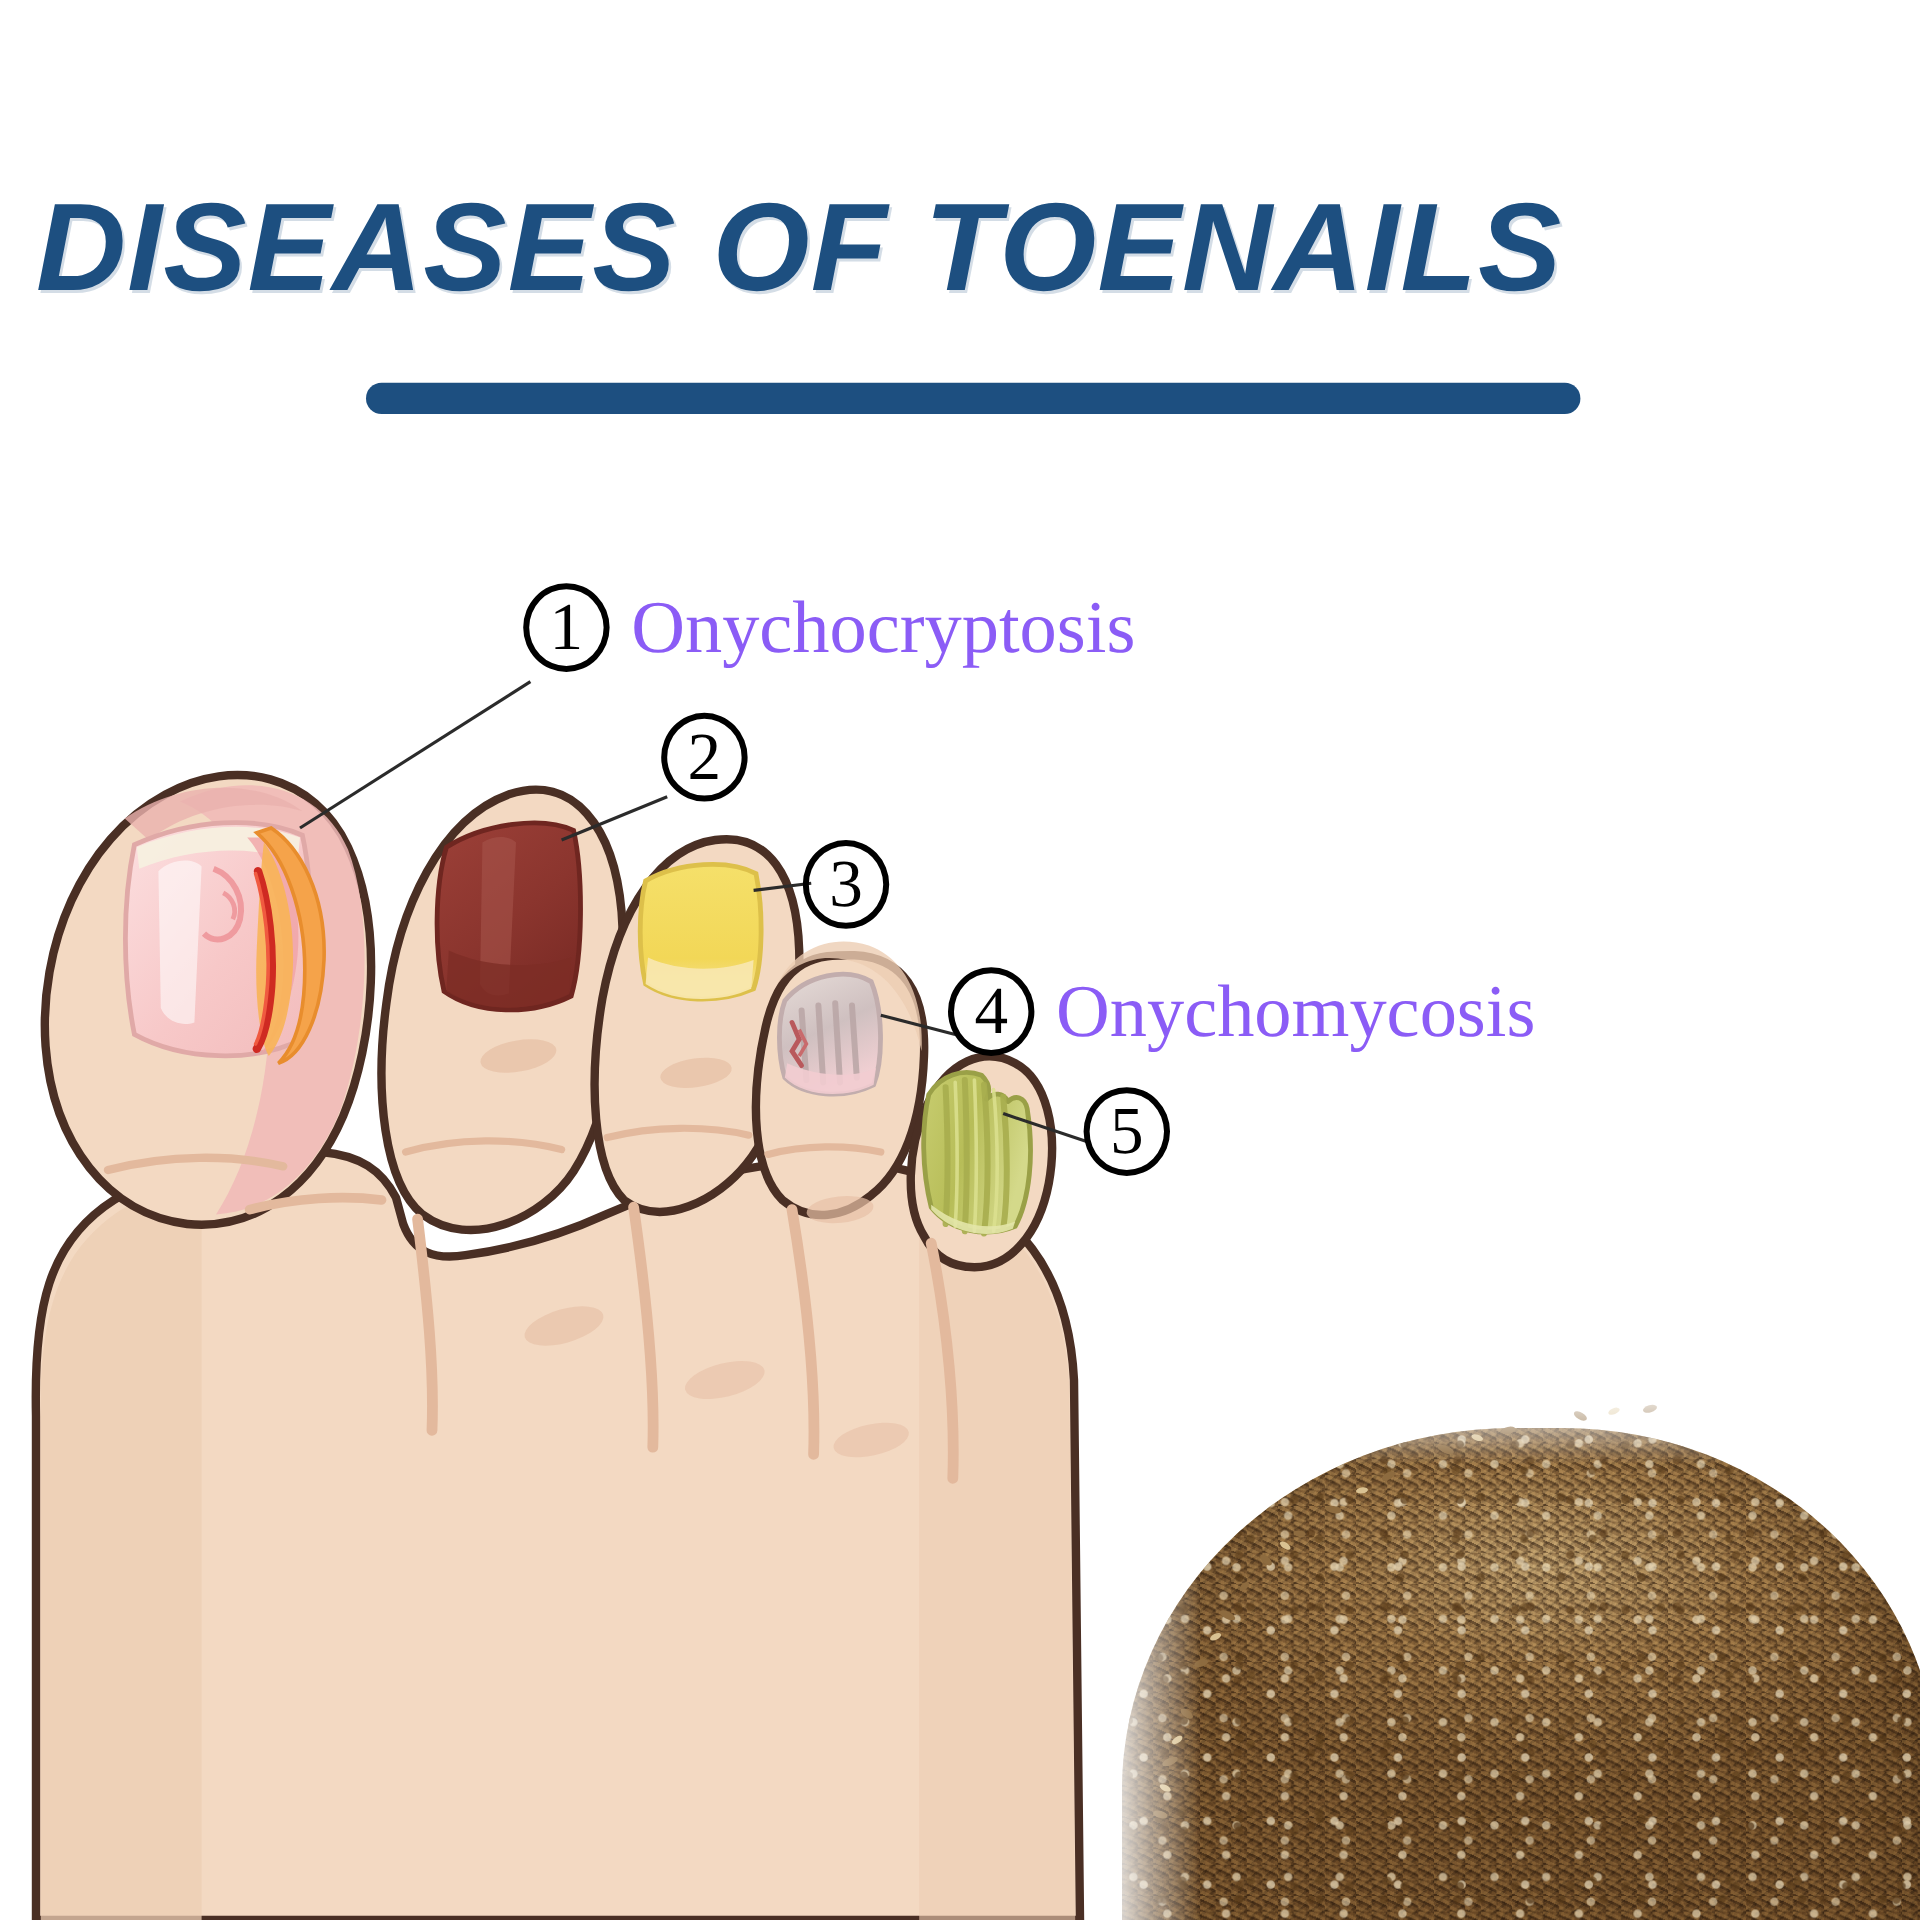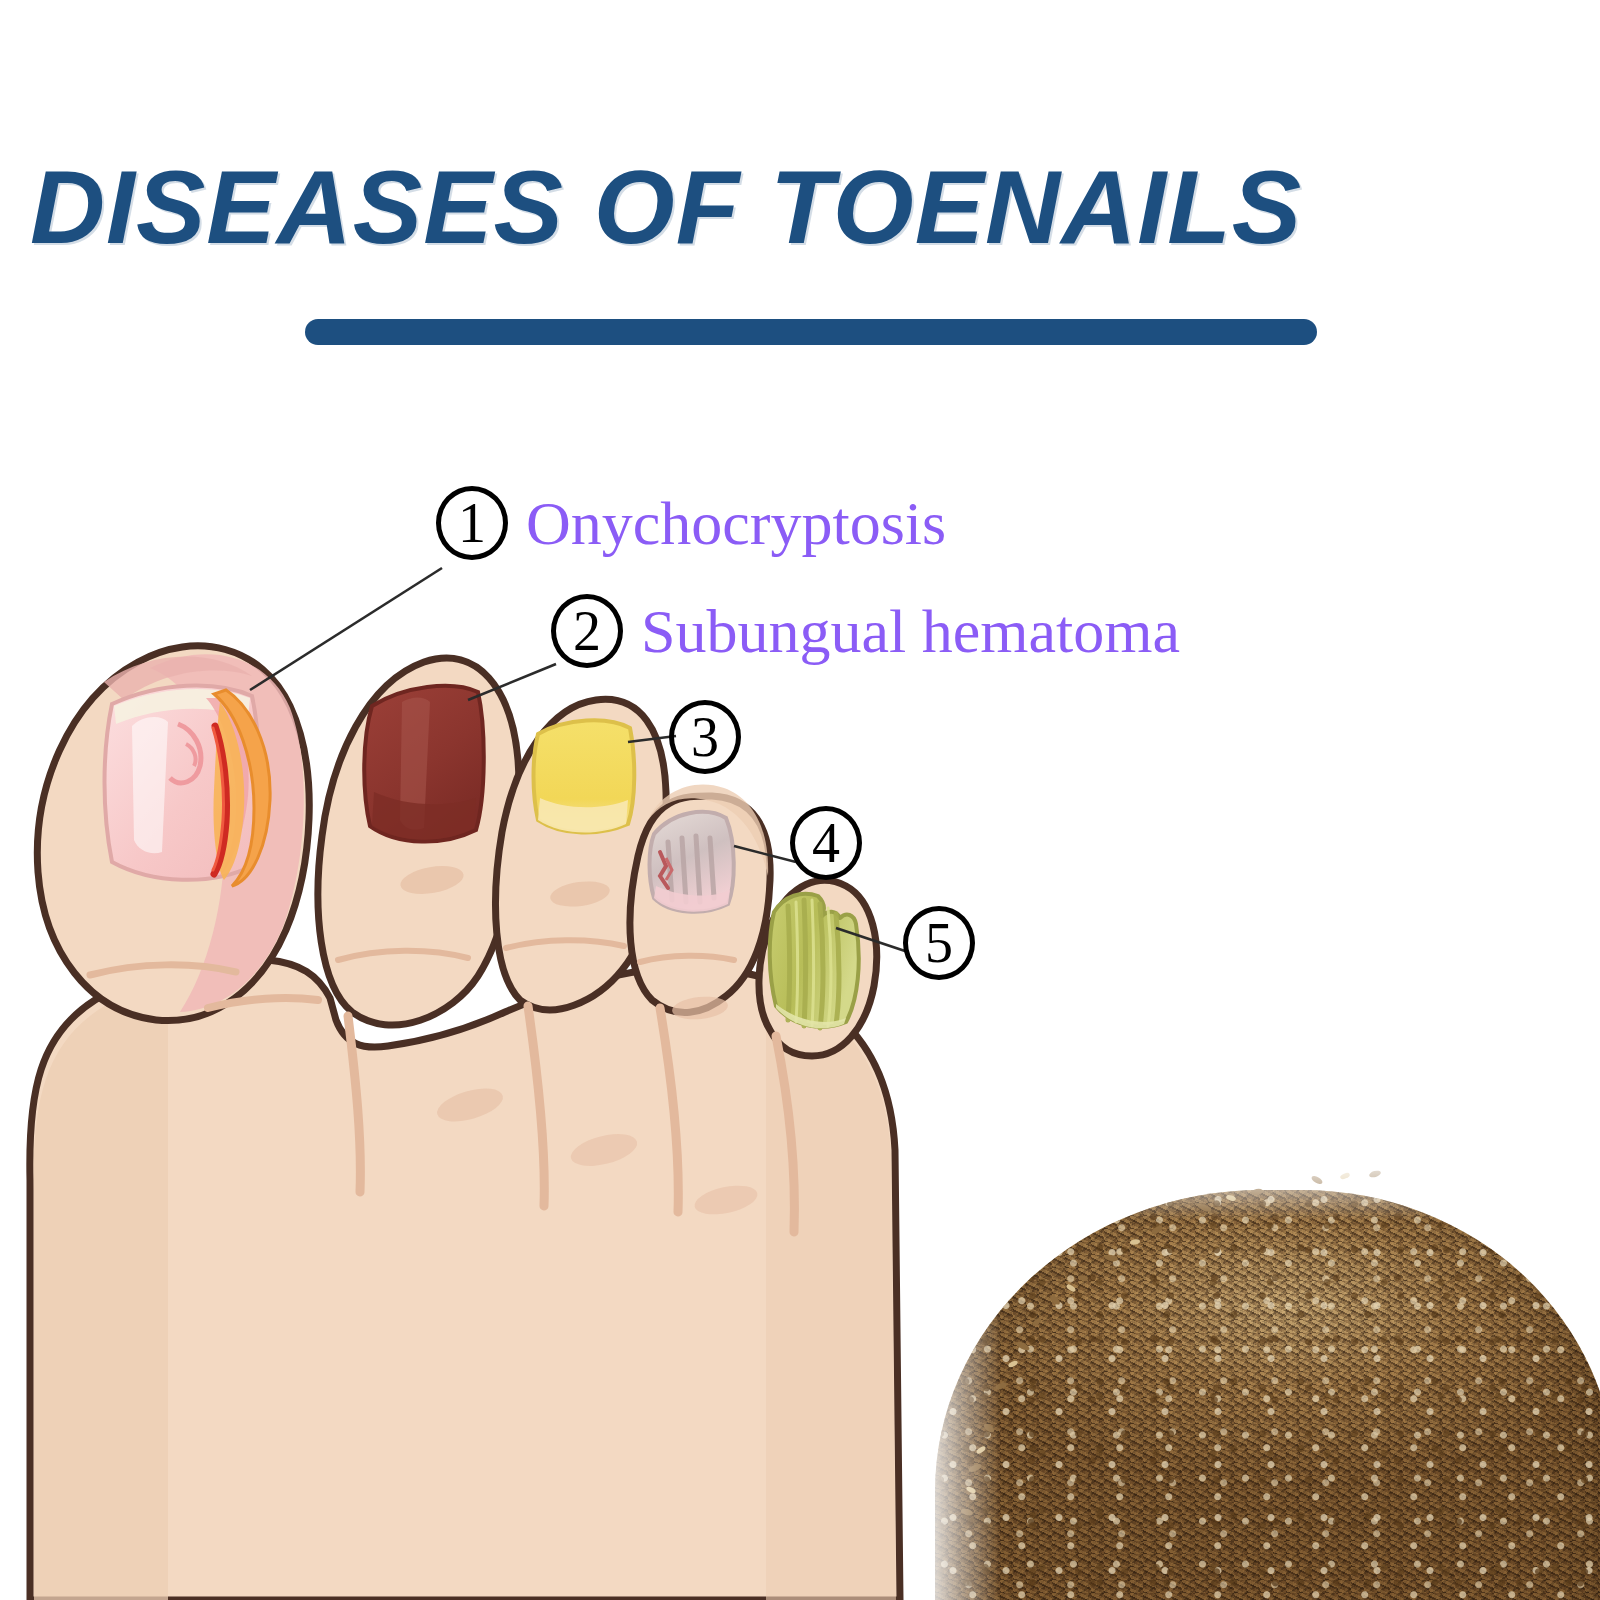--- a/index.html
+++ b/index.html
@@ -378,29 +378,29 @@
     </g>
   </svg>
 
   <div class="legend-row" id="row-1">
     <span class="legend-num">1</span>
     <span class="legend-text">Onychocryptosis</span>
   </div>
 
   <div class="legend-row" id="row-2">
     <span class="legend-num">2</span>
-    <span class="legend-text">Subungual hematoma</span>
   </div>
 
   <div class="legend-row" id="row-3">
     <span class="legend-num">3</span>
   </div>
 
   <div class="legend-row" id="row-4">
     <span class="legend-num">4</span>
+    <span class="legend-text">Onychomycosis</span>
   </div>
 
   <div class="legend-row" id="row-5">
     <span class="legend-num">5</span>
   </div>
 
   <div id="seed-pile">
     <div class="mound"></div>
     <div class="grain"></div>
     <div class="speckle"></div>

